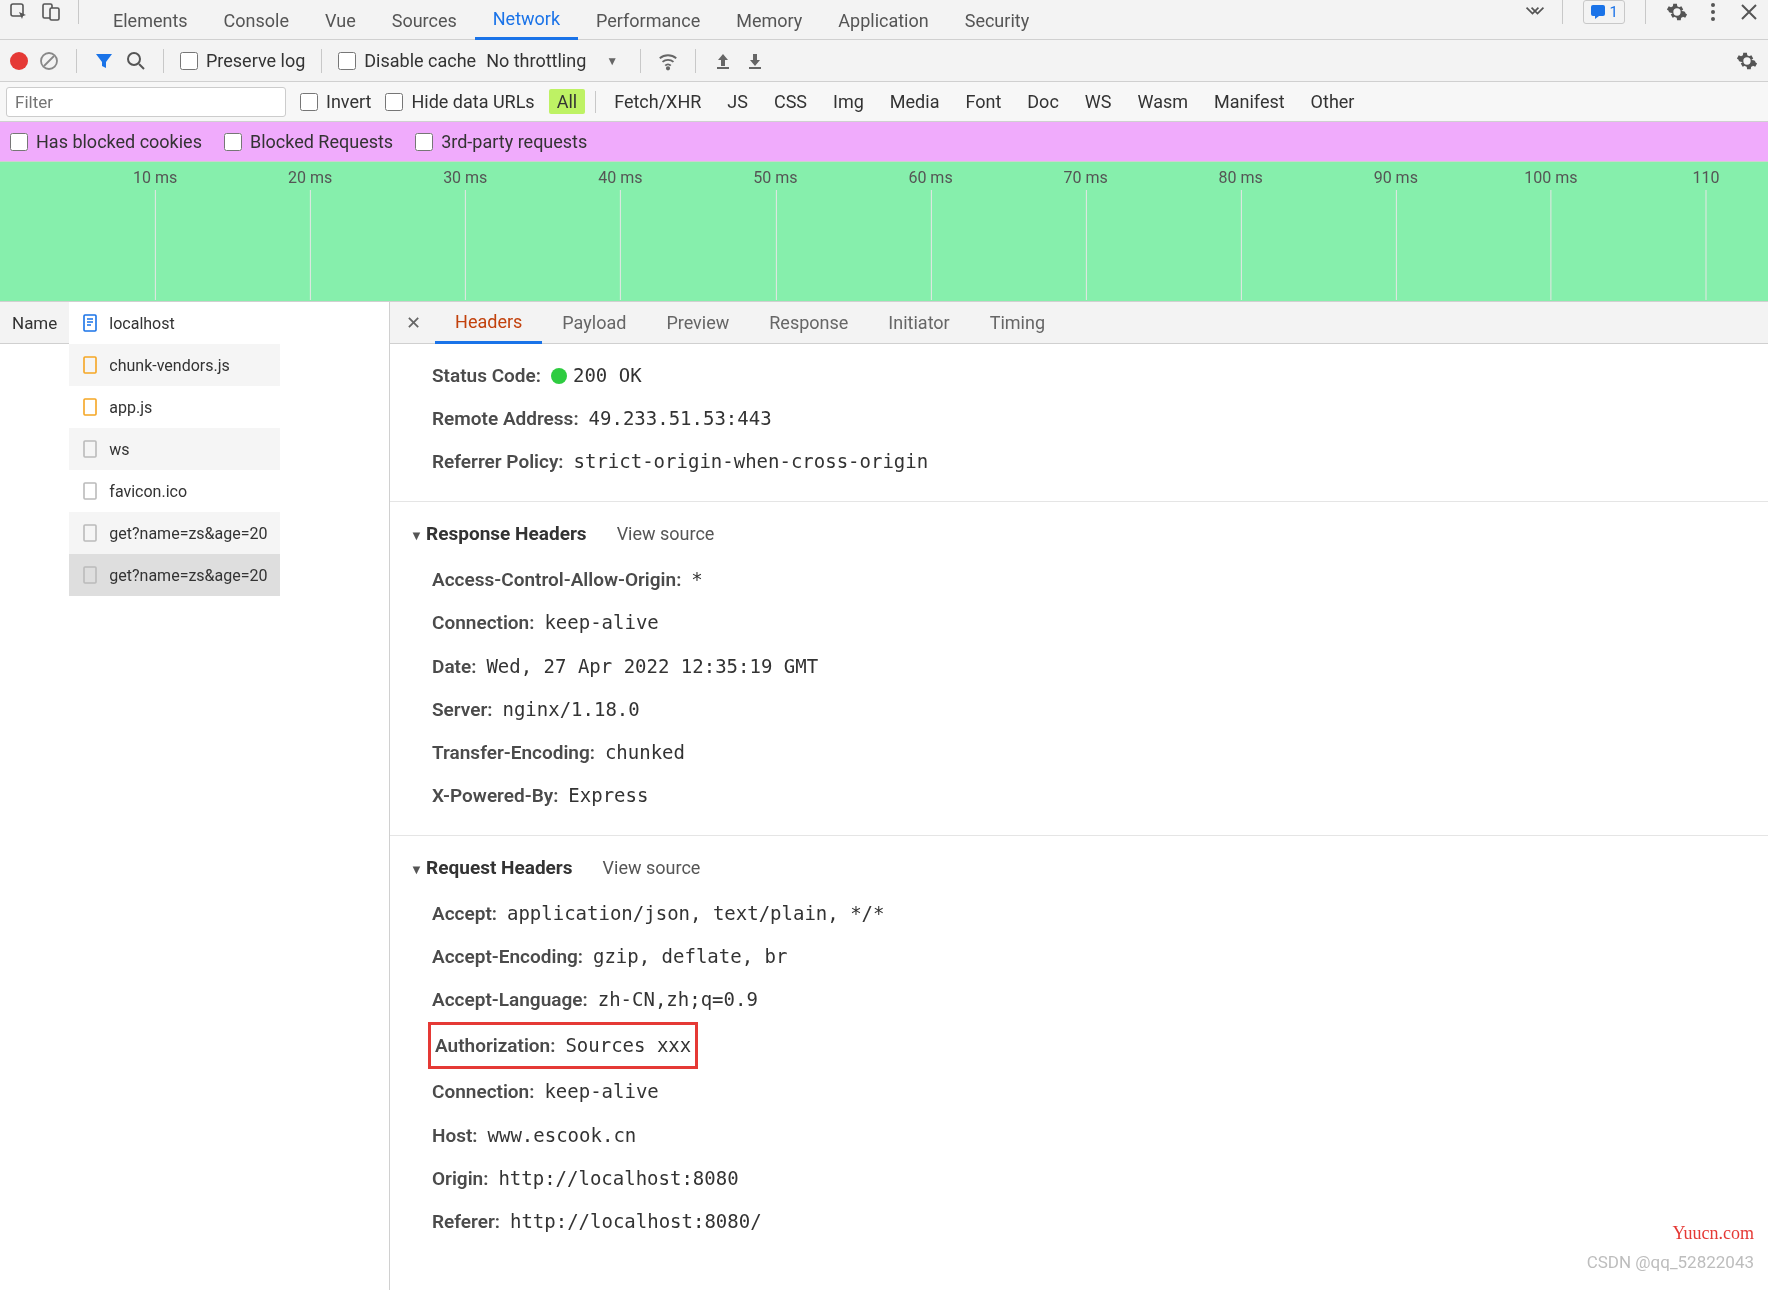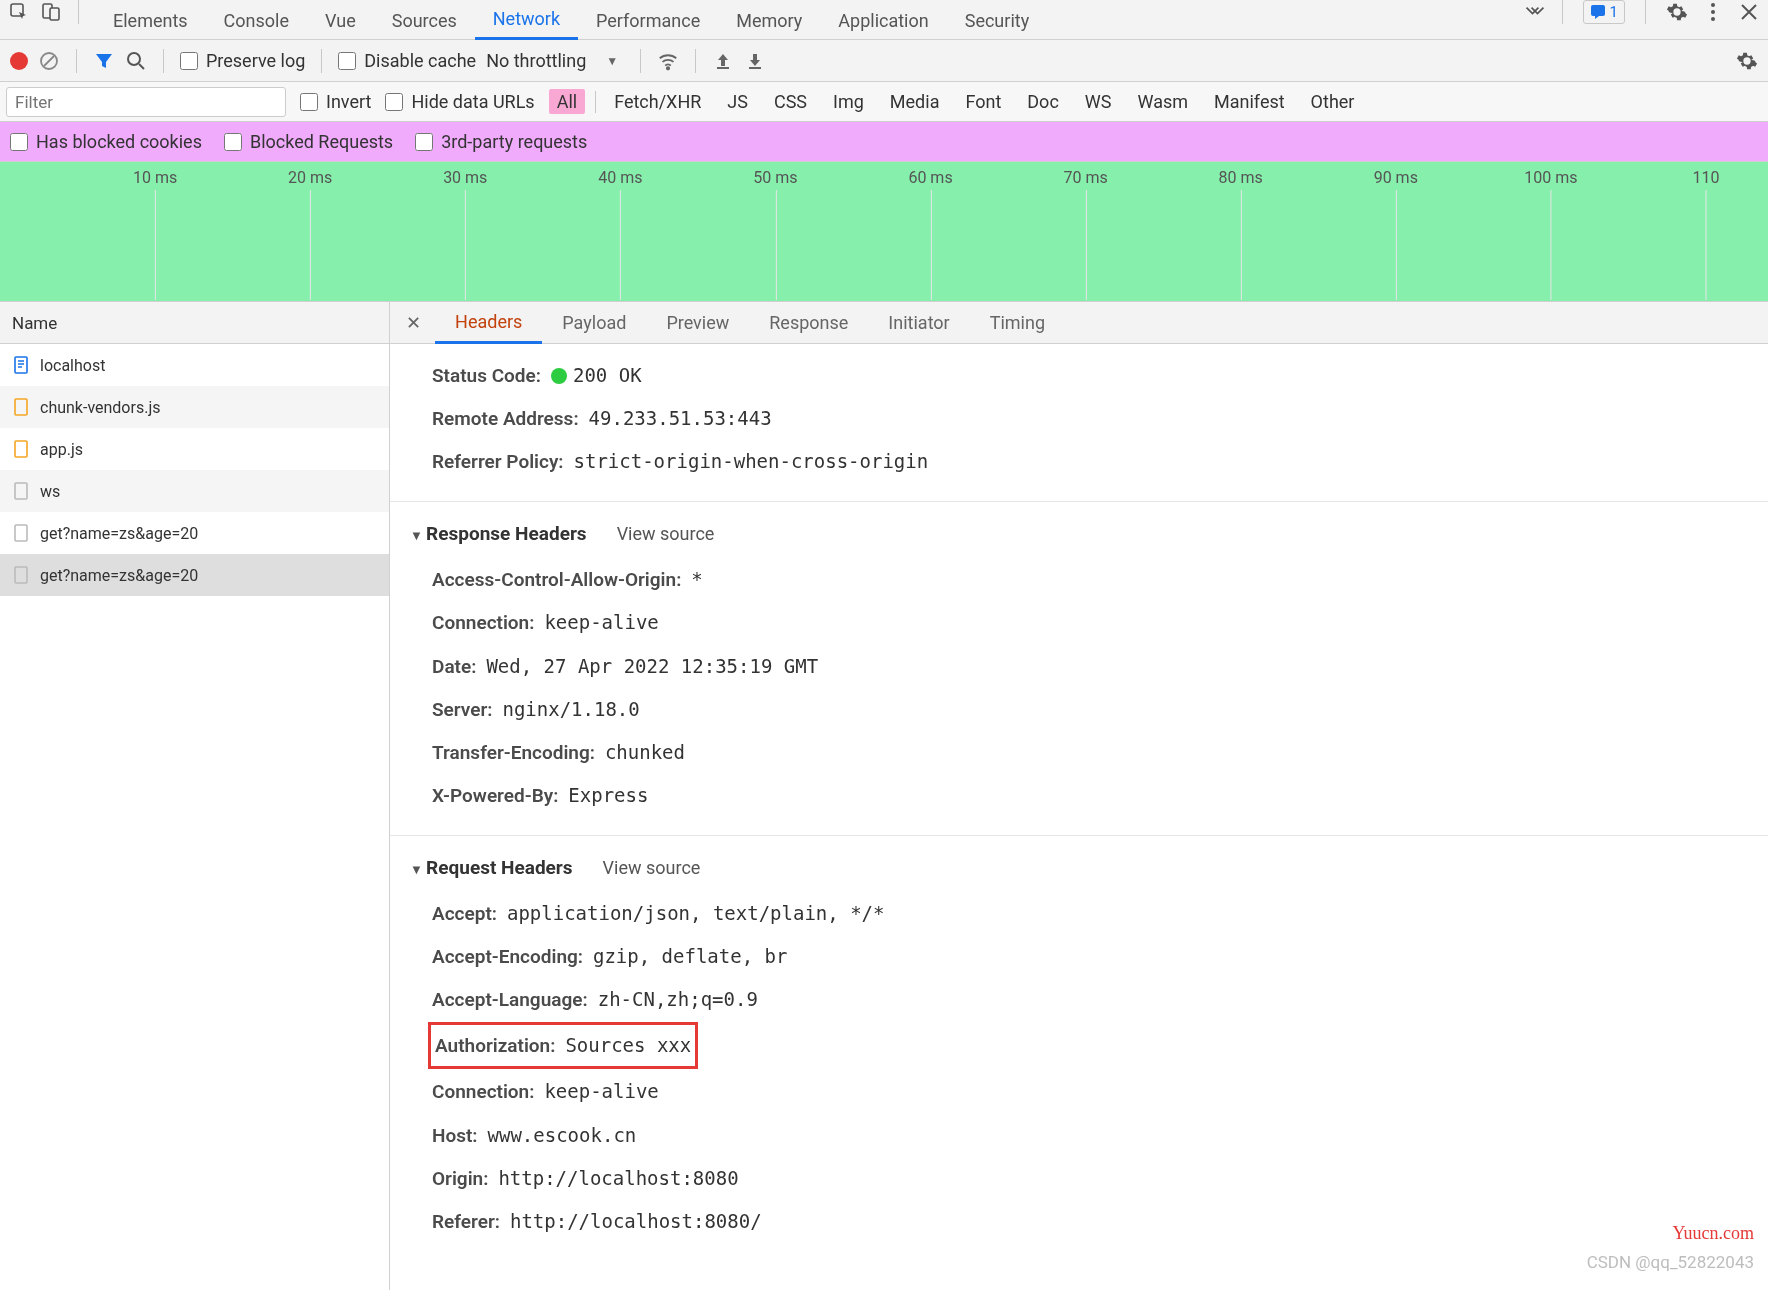--- a/index.html
+++ b/index.html
@@ -27,33 +27,33 @@
 .sel{font-size:18px;color:#333;padding-right:4px}
 .tri{color:#666;font-size:12px;padding:0 6px}
 .wifi{color:#666}
 .upl,.dnl{color:#666}
 .tb-right{margin-left:auto}
 
 
 .fr{display:flex;align-items:center;height:40px;border-bottom:1px solid #d0d0d0;background:#f7f7f7;padding:0 6px;gap:14px;font-size:18px;color:#333;flex-wrap:wrap}
 .finput{width:280px;height:30px;border:1px solid #ccc;border-radius:3px;padding:0 8px;background:#fff;font-size:17px}
 .chip{padding:2px 8px;border-radius:2px;cursor:pointer}
-.chip.act{background:#f9a8d4}
+.chip.act{background:#bef264}
 .lsep{width:1px;height:22px;background:#c8c8c8}
 
 .fr2{display:flex;align-items:center;height:40px;border-bottom:1px solid #d0d0d0;background:#f0abfc;padding:0 10px;gap:22px;font-size:18px}
 
 
 .tl{height:140px;border-bottom:1px solid #d0d0d0;position:relative;background:#86efac}
 .tick{position:absolute;top:6px;font-size:16px;color:#555;transform:translateX(-50%)}
 .tick::after{content:"";position:absolute;top:22px;left:50%;width:1px;height:110px;background:#e6e6e6}
 
 
 .split{display:flex;height:calc(1290px - 40px - 42px - 40px - 40px - 140px)}
-.left{width:390px;border-right:1px solid #d0d0d0;display:flex;flex-direction:column}
+.left{width:390px;border-right:1px solid #d0d0d0;display:flex;flex-direction:row}
 .lh{height:42px;border-bottom:1px solid #d0d0d0;background:#f3f3f3;display:flex;align-items:center;padding:0 12px;font-size:17px;color:#333}
 .rows{overflow:auto}
 .row{display:flex;align-items:center;height:42px;padding:0 12px;gap:10px;font-size:16px;color:#333;cursor:pointer}
 .row:nth-child(even){background:#f5f5f5}
 .row.sel{background:#dedede}
 .fi{width:18px;height:18px;display:flex;align-items:center;justify-content:center}
 
 .right{flex:1;display:flex;flex-direction:column;overflow:hidden}
 .rh{display:flex;align-items:center;height:42px;border-bottom:1px solid #d0d0d0;background:#f3f3f3;gap:4px;padding:0 6px}
 .close{padding:0 10px;font-size:18px;color:#666;cursor:pointer}
@@ -295,20 +295,28 @@
             </svg>
           </span>
           <span>ws</span>
         </div>
         <div class="row">
           <span class="fi">
             <svg width="16" height="18" viewBox="0 0 16 18" fill="none" stroke="#bbb" stroke-width="1.6">
               <rect x="2" y="1" width="12" height="16" rx="1"></rect>
             </svg>
           </span>
+          <span>favicon.ico</span>
+        </div>
+        <div class="row">
+          <span class="fi">
+            <svg width="16" height="18" viewBox="0 0 16 18" fill="none" stroke="#bbb" stroke-width="1.6">
+              <rect x="2" y="1" width="12" height="16" rx="1"></rect>
+            </svg>
+          </span>
           <span>get?name=zs&amp;age=20</span>
         </div>
         <div class="row sel">
           <span class="fi">
             <svg width="16" height="18" viewBox="0 0 16 18" fill="none" stroke="#bbb" stroke-width="1.6">
               <rect x="2" y="1" width="12" height="16" rx="1"></rect>
             </svg>
           </span>
           <span>get?name=zs&amp;age=20</span>
         </div>

